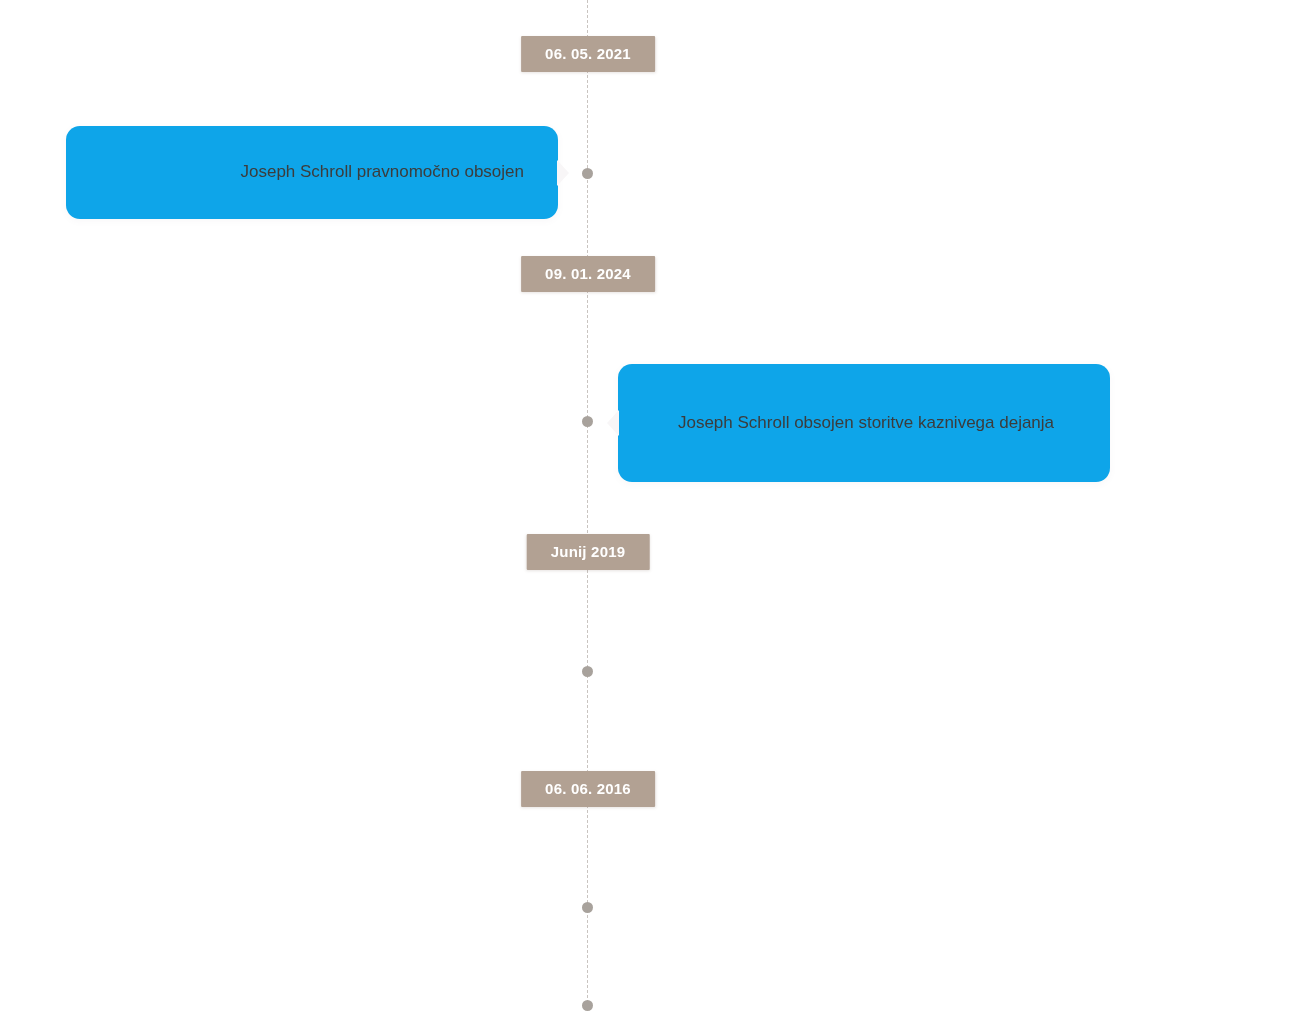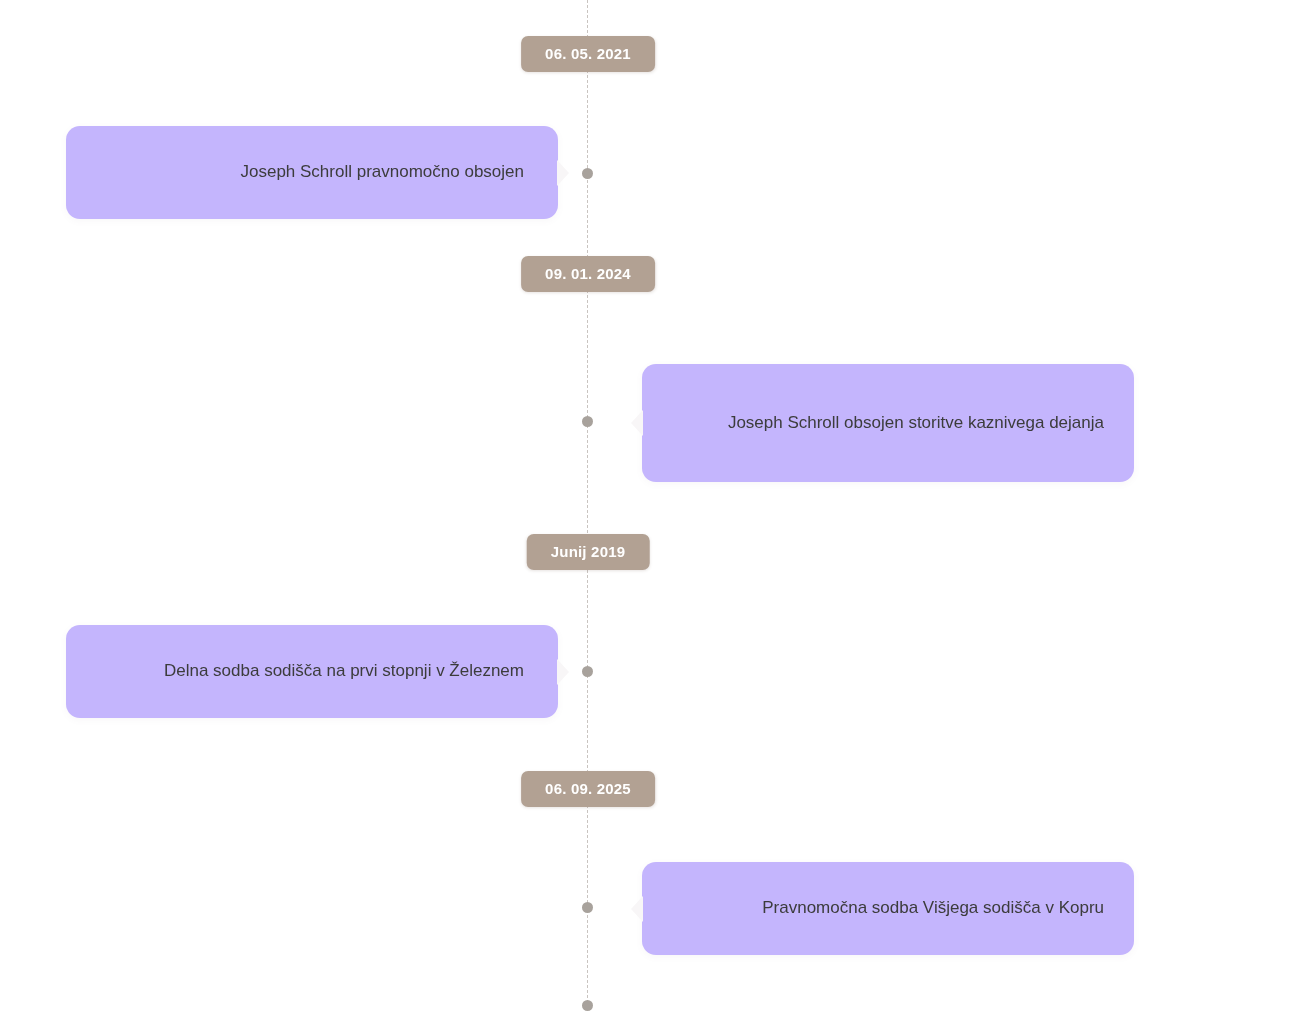--- a/index.html
+++ b/index.html
@@ -44,54 +44,54 @@
   
   .date-badge {
     position: absolute;
     transform: translateX(-50%);
     left: 588px;
     background: #b2a193;
     color: #ffffff;
     font-size: 15px;
     font-weight: bold;
     letter-spacing: 0.2px;
-    border-radius: 7px;
+    border-radius: 1px;
     padding: 9px 24px 10px 24px;
     white-space: nowrap;
     z-index: 5;
     box-shadow: 0 1px 3px rgba(120,100,88,0.18);
   }
 
   
   .event-card {
     position: absolute;
-    background: #c4b5fd;
+    background: #0ea5e9;
     border-radius: 14px;
     color: #3c3c3c;
     font-size: 17px;
     line-height: 1.55;
     box-sizing: border-box;
     box-shadow: 0 2px 7px rgba(120,115,120,0.055);
     display: flex;
     align-items: center;
     z-index: 2;
   }
 
   .event-card.side-left {
     left: 66px;
     width: 492px;
     justify-content: flex-end;
     padding: 20px 34px 20px 30px;
     text-align: right;
   }
 
   .event-card.side-right {
-    left: 642px;
+    left: 618px;
     width: 492px;
-    justify-content: flex-end;
+    justify-content: center;
     padding: 20px 30px 20px 34px;
     text-align: left;
   }
 
   
   .event-card .card-tail {
     position: absolute;
     top: 50%;
     width: 0;
     height: 0;
@@ -129,27 +129,19 @@
 
   <div class="date-badge" style="top:256px">09. 01. 2024</div>
   <div class="axis-dot" style="top:416px"></div>
   <div class="event-card side-right" style="top:364px;height:118px">
     <span class="card-tail"></span>
     <span class="card-text">Joseph Schroll obsojen storitve kaznivega dejanja</span>
   </div>
 
   <div class="date-badge" style="top:534px">Junij 2019</div>
   <div class="axis-dot" style="top:666px"></div>
-  <div class="event-card side-left" style="top:625px;height:93px">
-    <span class="card-tail"></span>
-    <span class="card-text">Delna sodba sodišča na prvi stopnji v Železnem</span>
-  </div>
 
-  <div class="date-badge" style="top:771px">06. 09. 2025</div>
+  <div class="date-badge" style="top:771px">06. 06. 2016</div>
   <div class="axis-dot" style="top:902px"></div>
-  <div class="event-card side-right" style="top:862px;height:93px">
-    <span class="card-tail"></span>
-    <span class="card-text">Pravnomočna sodba Višjega sodišča v Kopru</span>
-  </div>
 
   <div class="axis-dot" style="top:1000px"></div>
 
 </div>
 
 </body></html>

